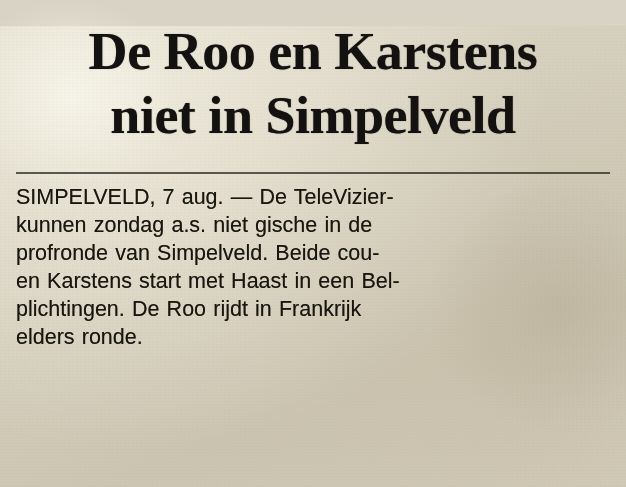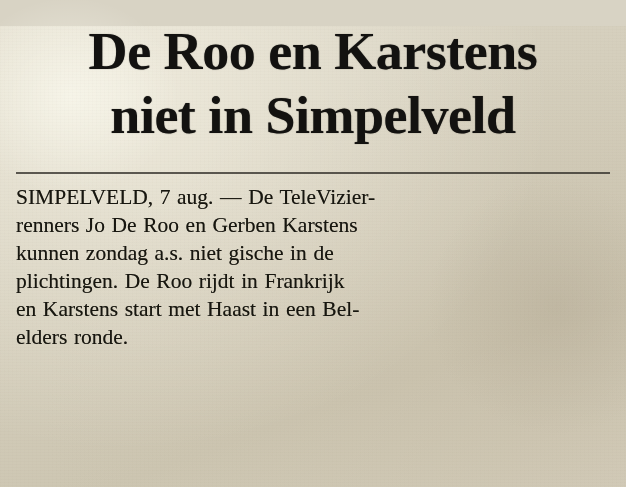--- a/index.html
+++ b/index.html
@@ -79,21 +79,21 @@
     margin: 30px 0 0 0;
     border: 0;
     border-top: 2px solid #2b2823;
     opacity: 0.75;
   }
 
   .body-text {
     position: relative;
     z-index: 2;
     margin-top: 10px;
-    font-family: Liberation Serif, serif;
+    font-family: Liberation Sans, sans-serif;
     font-size: 21.5px;
     line-height: 1.30;
     color: #17160f;
     text-align: justify;
     text-justify: inter-word;
     word-spacing: 1.2px;
     -webkit-font-smoothing: none;
     text-shadow: 0 0 0.6px rgba(20,18,14,0.5);
   }
   .body-text .lastline {
@@ -120,28 +120,28 @@
   <div class="headline headline-line1">De Roo en Karstens</div>
   <div class="headline headline-line2">niet in Simpelveld</div>
 
   <hr class="rule">
 
   <div class="body-text">
     <span class="body-line spread">
       <span>SIMPELVELD, 7 aug. — De TeleVizier-</span>
     </span>
     <span class="body-line spread">
-      <span>renners Jo De Roo en Gerben Karstens</span>
-    </span>
-    <span class="body-line spread">
       <span>kunnen zondag a.s. niet gische in de</span>
     </span>
     <span class="body-line spread">
-      <span>plichtingen. De Roo rijdt in Frankrijk</span>
+      <span>profronde van Simpelveld. Beide cou-</span>
     </span>
     <span class="body-line spread">
       <span>en Karstens start met Haast in een Bel-</span>
+    </span>
+    <span class="body-line spread">
+      <span>plichtingen. De Roo rijdt in Frankrijk</span>
     </span>
     <span class="body-line lastline">
       <span>elders ronde.</span>
     </span>
   </div>
 </div>
 
 </body></html>

